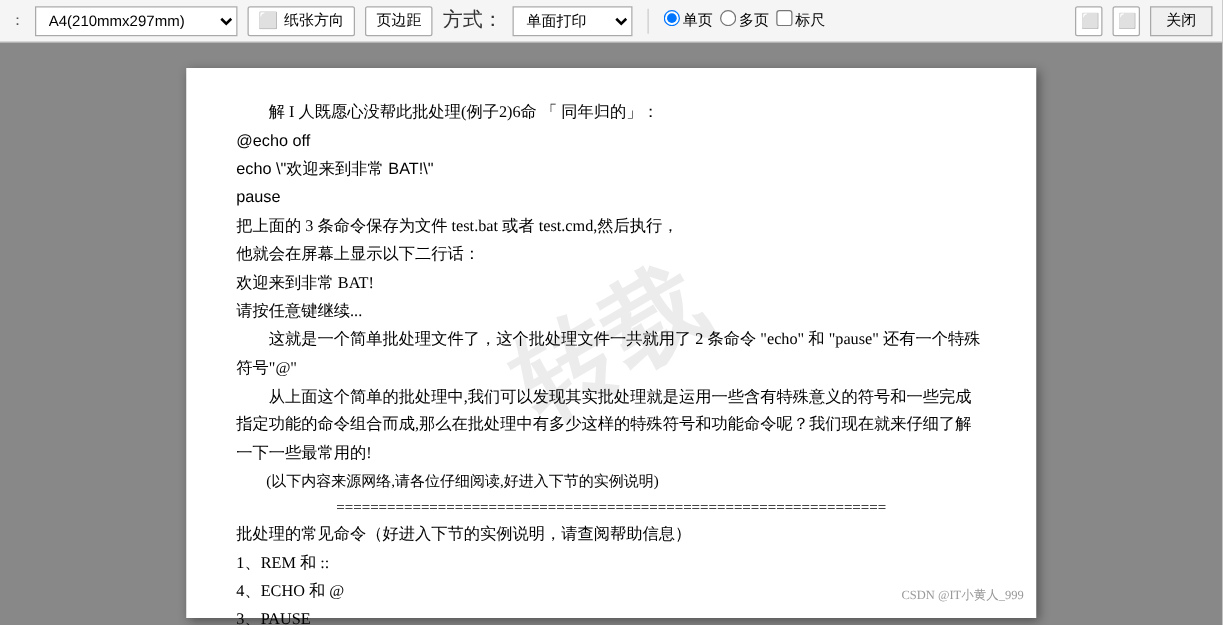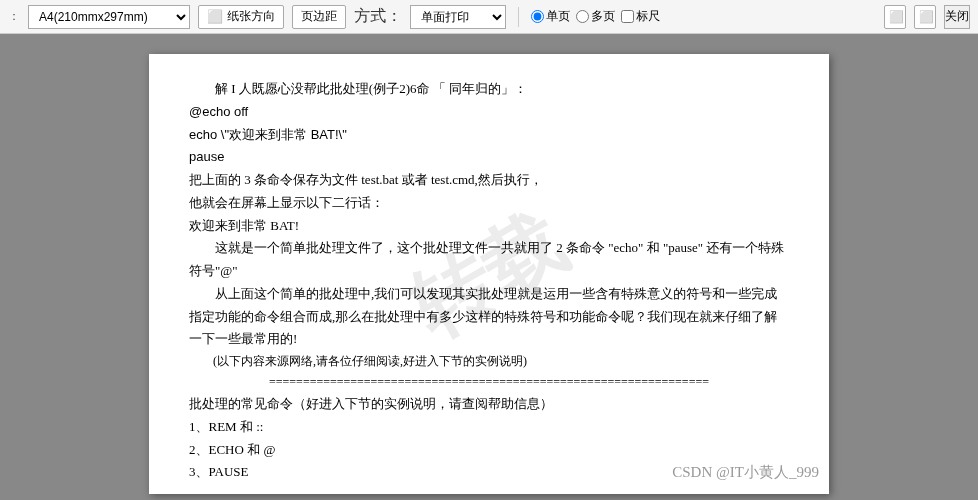--- a/index.html
+++ b/index.html
@@ -72,29 +72,29 @@
       margin: 0 4px;
     }
     .radio-group {
       display: flex;
       align-items: center;
       gap: 6px;
       font-size: 12px;
     }
     .radio-group label {
       display: flex;
-      align-items: center;
+      align-items: flex-start;
       gap: 2px;
       cursor: pointer;
       font-size: 12px;
     }
     .close-btn {
       border: 1px solid #aaa;
       background: #f0f0f0;
-      padding: 2px 0;
+      padding: 2px 12px;
       font-size: 12px;
       height: 24px;
       cursor: pointer;
     }
 
     
     .main-area {
       display: flex;
       height: calc(500px - 34px);
       background: #888;
@@ -228,27 +228,28 @@
       <div class="watermark">转载</div>
 
       <div class="content-text">
         <p class="no-indent" style="text-indent:2em;">解 I 人既愿心没帮此批处理(例子2)6命 「 同年归的」：</p>
         <p class="no-indent code-line">@echo off</p>
         <p class="no-indent code-line">echo \"欢迎来到非常 BAT!\"</p>
         <p class="no-indent code-line">pause</p>
         <p class="no-indent">把上面的 3 条命令保存为文件 test.bat 或者 test.cmd,然后执行，</p>
         <p class="no-indent">他就会在屏幕上显示以下二行话：</p>
         <p class="no-indent">欢迎来到非常 BAT!</p>
+        <p class="no-indent">请按任意键继续...</p>
         <p class="no-indent" style="text-indent:2em;">这就是一个简单批处理文件了，这个批处理文件一共就用了 2 条命令  "echo" 和 "pause" 还有一个特殊符号"@"</p>
         <p class="no-indent" style="text-indent:2em;">从上面这个简单的批处理中,我们可以发现其实批处理就是运用一些含有特殊意义的符号和一些完成指定功能的命令组合而成,那么在批处理中有多少这样的特殊符号和功能命令呢？我们现在就来仔细了解一下一些最常用的!</p>
         <p class="no-indent" style="text-indent:2em; font-size:12px;">(以下内容来源网络,请各位仔细阅读,好进入下节的实例说明)</p>
         <p class="divider-line">=================================================================</p>
         <p class="no-indent">批处理的常见命令（好进入下节的实例说明，请查阅帮助信息）</p>
         <p class="no-indent">1、REM 和 ::</p>
-        <p class="no-indent">2、ECHO 和 @</p>
+        <p class="no-indent">4、ECHO 和 @</p>
         <p class="no-indent">3、PAUSE</p>
 
       </div>
 
-      <div style="position:absolute; bottom:8px; right:10px; font-size:15px; color:#999;">CSDN @IT小黄人_999</div>
+      <div style="position:absolute; bottom:8px; right:10px; font-size:10px; color:#999;">CSDN @IT小黄人_999</div>
     </div>
   </div>
 </div>
 
 </body></html>

